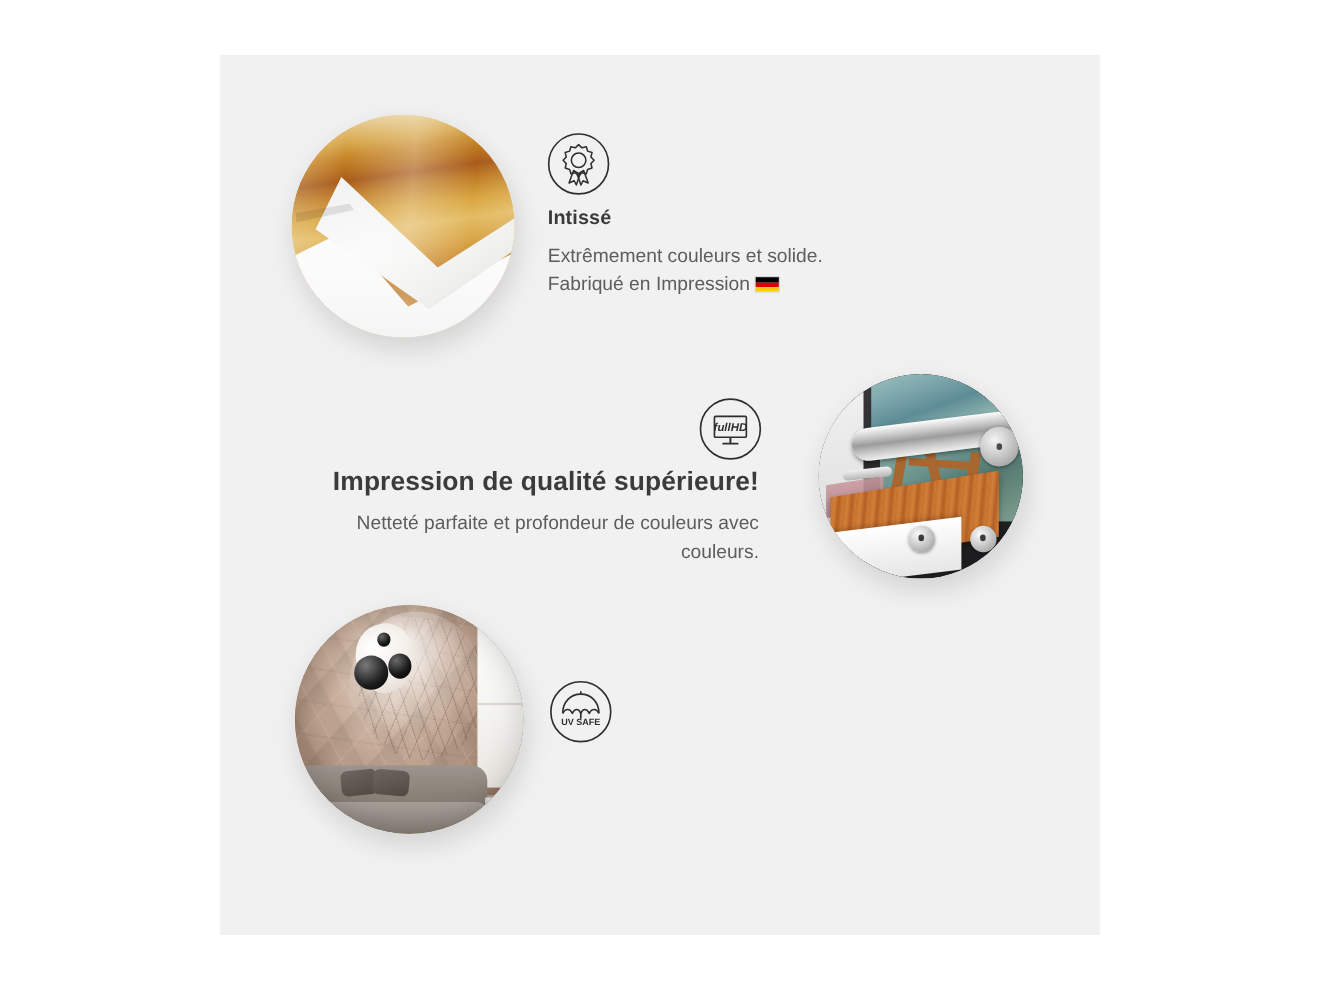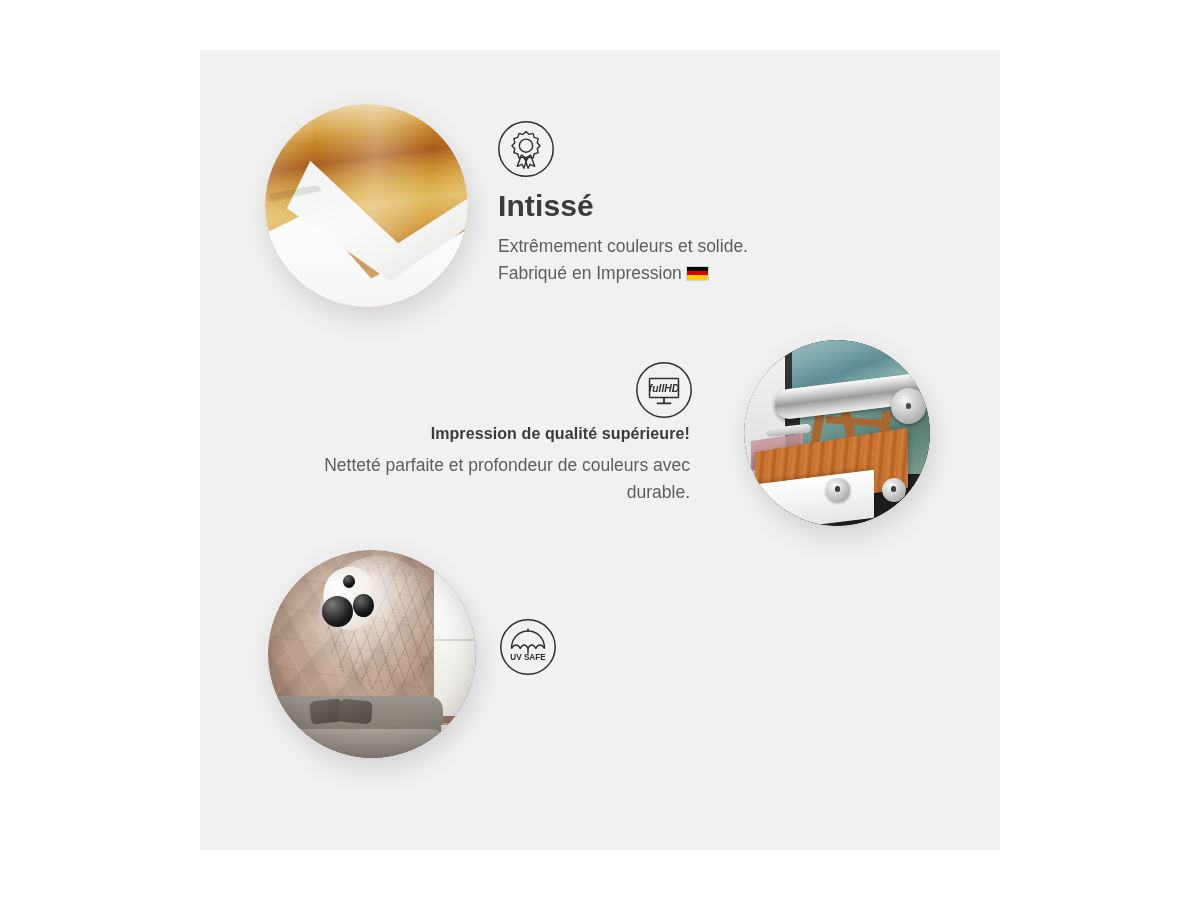--- a/index.html
+++ b/index.html
@@ -48,28 +48,28 @@
     position: absolute;
     width: 58px;
     height: 58px;
     text-align: right;
   }
   .icon-badge svg { display: block; width: 58px; height: 58px; }
 
   
   .txt { position: absolute; }
   .f-title {
-    font-size: 30px;
+    font-size: 18px;
     color: #3b3b3b;
     font-weight: 600;
     letter-spacing: 0.1px;
     margin: 0 0 9px 0;
     line-height: 1.2;
   }
-  .f-title.centerish { font-size: 16px; font-weight: 700; }
+  .f-title.centerish { font-size: 24px; font-weight: 700; }
   .f-body {
     font-size: 17.5px;
     color: #5d5d5d;
     line-height: 1.52;
     margin: 0;
     font-weight: 400;
   }
   .right-align { text-align: right; }
 
   .flag {
@@ -306,21 +306,21 @@
       <path d="M29 36.5 L29 42" stroke="#2f2f2f" stroke-width="1.8"></path>
       <path d="M22.5 42.3 L35.5 42.3" stroke="#2f2f2f" stroke-width="1.8" stroke-linecap="round"></path>
       <text x="29" y="31.2" text-anchor="middle" font-family="'Liberation Sans', sans-serif" font-size="10.4" font-style="italic" font-weight="700" fill="#2f2f2f">fullHD</text>
     </svg>
   </div>
 
   <div class="txt right-align" style="left:280px; top:424px; width:410px;">
     <p class="f-title centerish">Impression de qualité supérieure!</p>
     <p class="f-body">
       <span>Netteté parfaite et profondeur de couleurs avec</span><br>
-      <span>durable.</span>
+      <span>couleurs.</span>
     </p>
   </div>
 
   <div class="photo-circle" id="photo3">
     <div class="photo-inner">
       <div class="p3"></div>
       <div class="p3-wall"></div>
       <div class="p3-facets"></div>
       <div class="p3-mesh"></div>
       <div class="p3-dome"></div>

